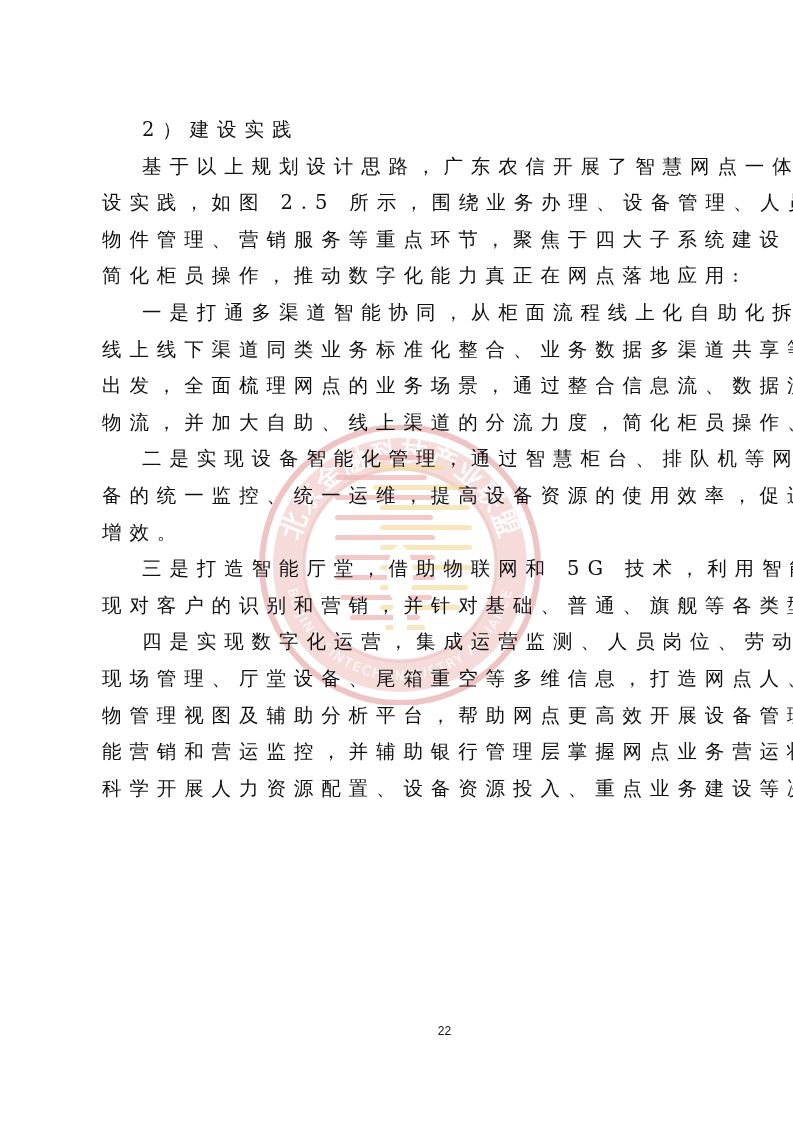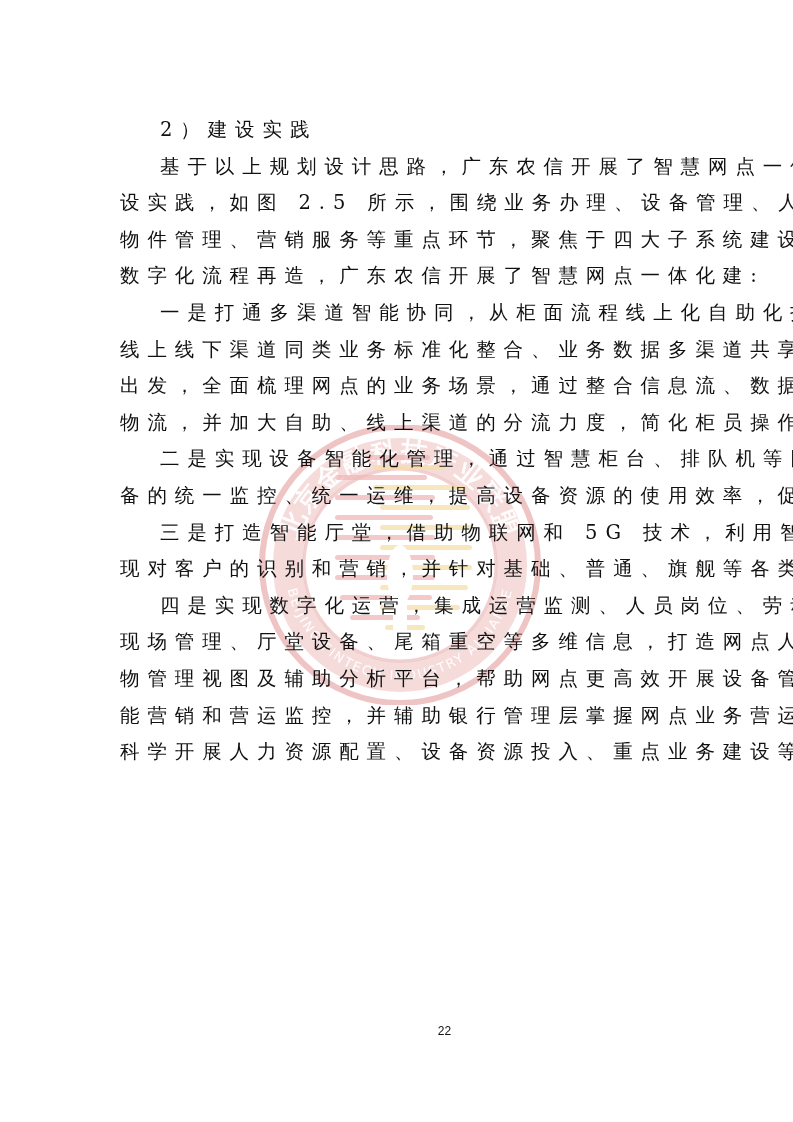--- a/index.html
+++ b/index.html
@@ -1,20 +1,20 @@
 <!DOCTYPE html>
 <html><head>
 <meta charset="utf-8">
 <style>
   html, body { margin: 0; padding: 0; background: #ffffff; }
   body { width: 793px; height: 1122px; position: relative; overflow: hidden;
          font-family: "DejaVu Serif", "Liberation Serif", serif; color: #111; }
   .page { position: absolute; left: 0; top: 0; width: 793px; height: 1122px; }
   .watermark { position: absolute; left: 255px; top: 425px; width: 290px; height: 280px; pointer-events: none; }
-  .content { position: absolute; left: 120px; top: 112px; width: 592px; }
+  .content { position: absolute; left: 102px; top: 112px; width: 592px; }
   .line { height: 36.6px; line-height: 36.6px; font-size: 19.5px; white-space: nowrap;
           letter-spacing: 7.9px; overflow: visible; position: relative; z-index: 2; }
   .indent { padding-left: 40px; }
   .page-number { position: absolute; left: 0; width: 793px; top: 1024px; text-align: center;
                  font-family: "Liberation Sans", sans-serif; font-size: 12px; color: #111; padding-left: 48px; }
 </style>
 </head>
 <body>
 
 <div class="page">
@@ -57,33 +57,34 @@
     </g>
   </svg>
 
   <div class="content">
     <div class="line indent">2）建设实践</div>
 
     <div>
       <div class="line indent">基于以上规划设计思路，广东农信开展了智慧网点一体化建</div>
       <div class="line">设实践，如图 2.5 所示，围绕业务办理、设备管理、人员管理、</div>
       <div class="line">物件管理、营销服务等重点环节，聚焦于四大子系统建设，推进</div>
-      <div class="line">数字化流程再造，广东农信开展了智慧网点一体化建:</div>
+      <div class="line">简化柜员操作，推动数字化能力真正在网点落地应用:</div>
     </div>
 
     <div>
       <div class="line indent">一是打通多渠道智能协同，从柜面流程线上化自助化拆解、</div>
       <div class="line">线上线下渠道同类业务标准化整合、业务数据多渠道共享等维度</div>
       <div class="line">出发，全面梳理网点的业务场景，通过整合信息流、数据流和实</div>
       <div class="line">物流，并加大自助、线上渠道的分流力度，简化柜员操作、释放</div>
     </div>
 
     <div>
       <div class="line indent">二是实现设备智能化管理，通过智慧柜台、排队机等网点设</div>
       <div class="line">备的统一监控、统一运维，提高设备资源的使用效率，促进提能</div>
+      <div class="line">增效。</div>
     </div>
 
     <div>
       <div class="line indent">三是打造智能厅堂，借助物联网和 5G 技术，利用智能设备实</div>
       <div class="line">现对客户的识别和营销，并针对基础、普通、旗舰等各类型网点</div>
     </div>
 
     <div>
       <div class="line indent">四是实现数字化运营，集成运营监测、人员岗位、劳动组合、</div>
       <div class="line">现场管理、厅堂设备、尾箱重空等多维信息，打造网点人、财、</div>

